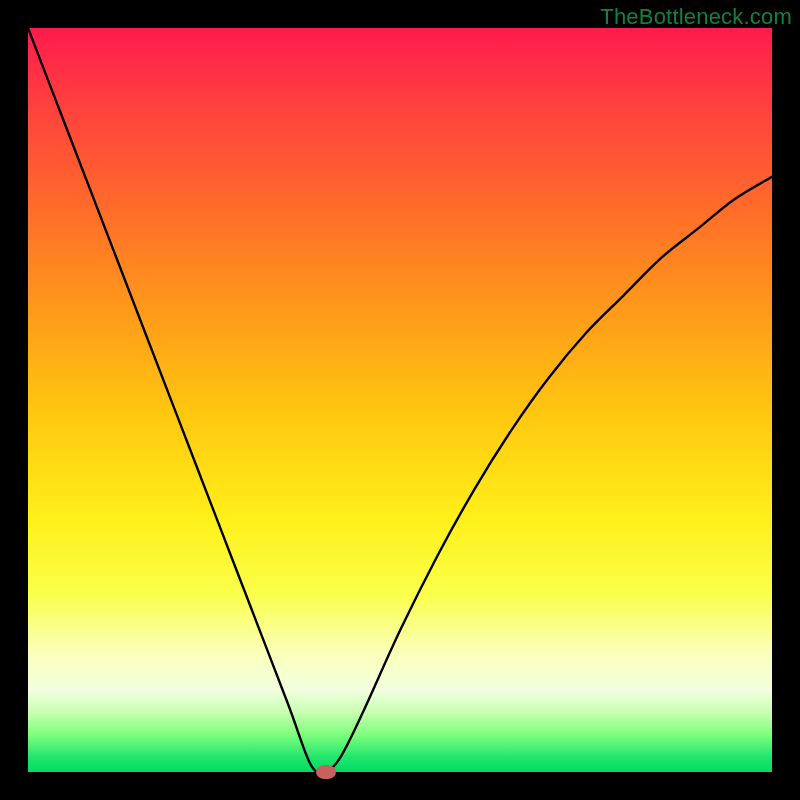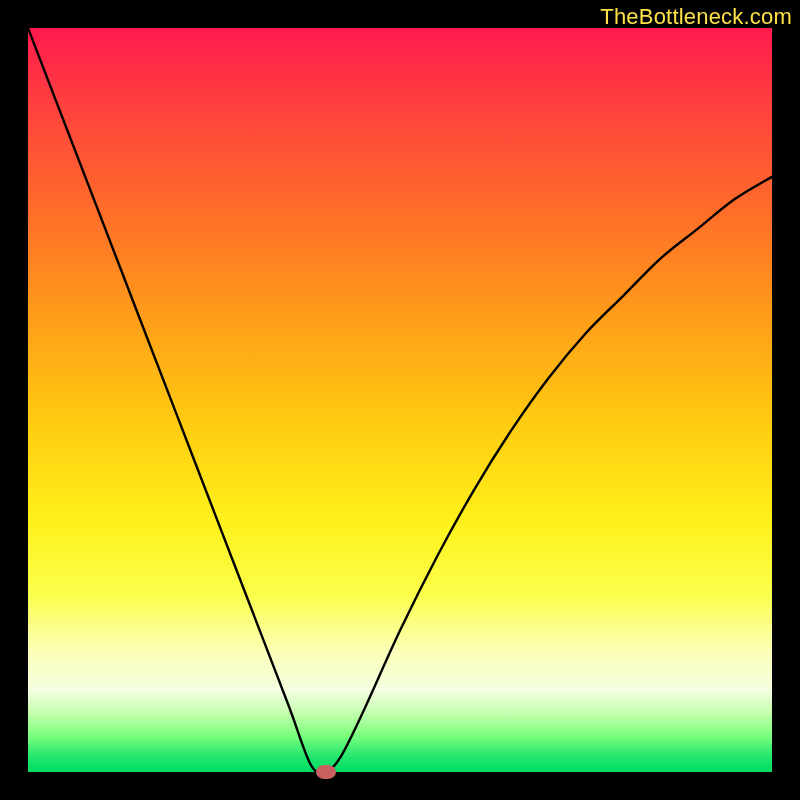--- a/index.html
+++ b/index.html
@@ -45,21 +45,21 @@
     position: absolute;
     background: #c86060;
     border-radius: 50% / 60%;
     transform: translate(-50%, -50%);
     width: 20px; height: 14px;
   }
 
   .watermark {
     position: absolute;
     top: 4px; right: 8px;
-    color: #fde047;
+    color: #15803d;
     font-size: 22px;
     letter-spacing: 0.2px;
   }
 </style>
 </head>
 <body>
 
 <div class="frame">
 
   <div class="plot">

